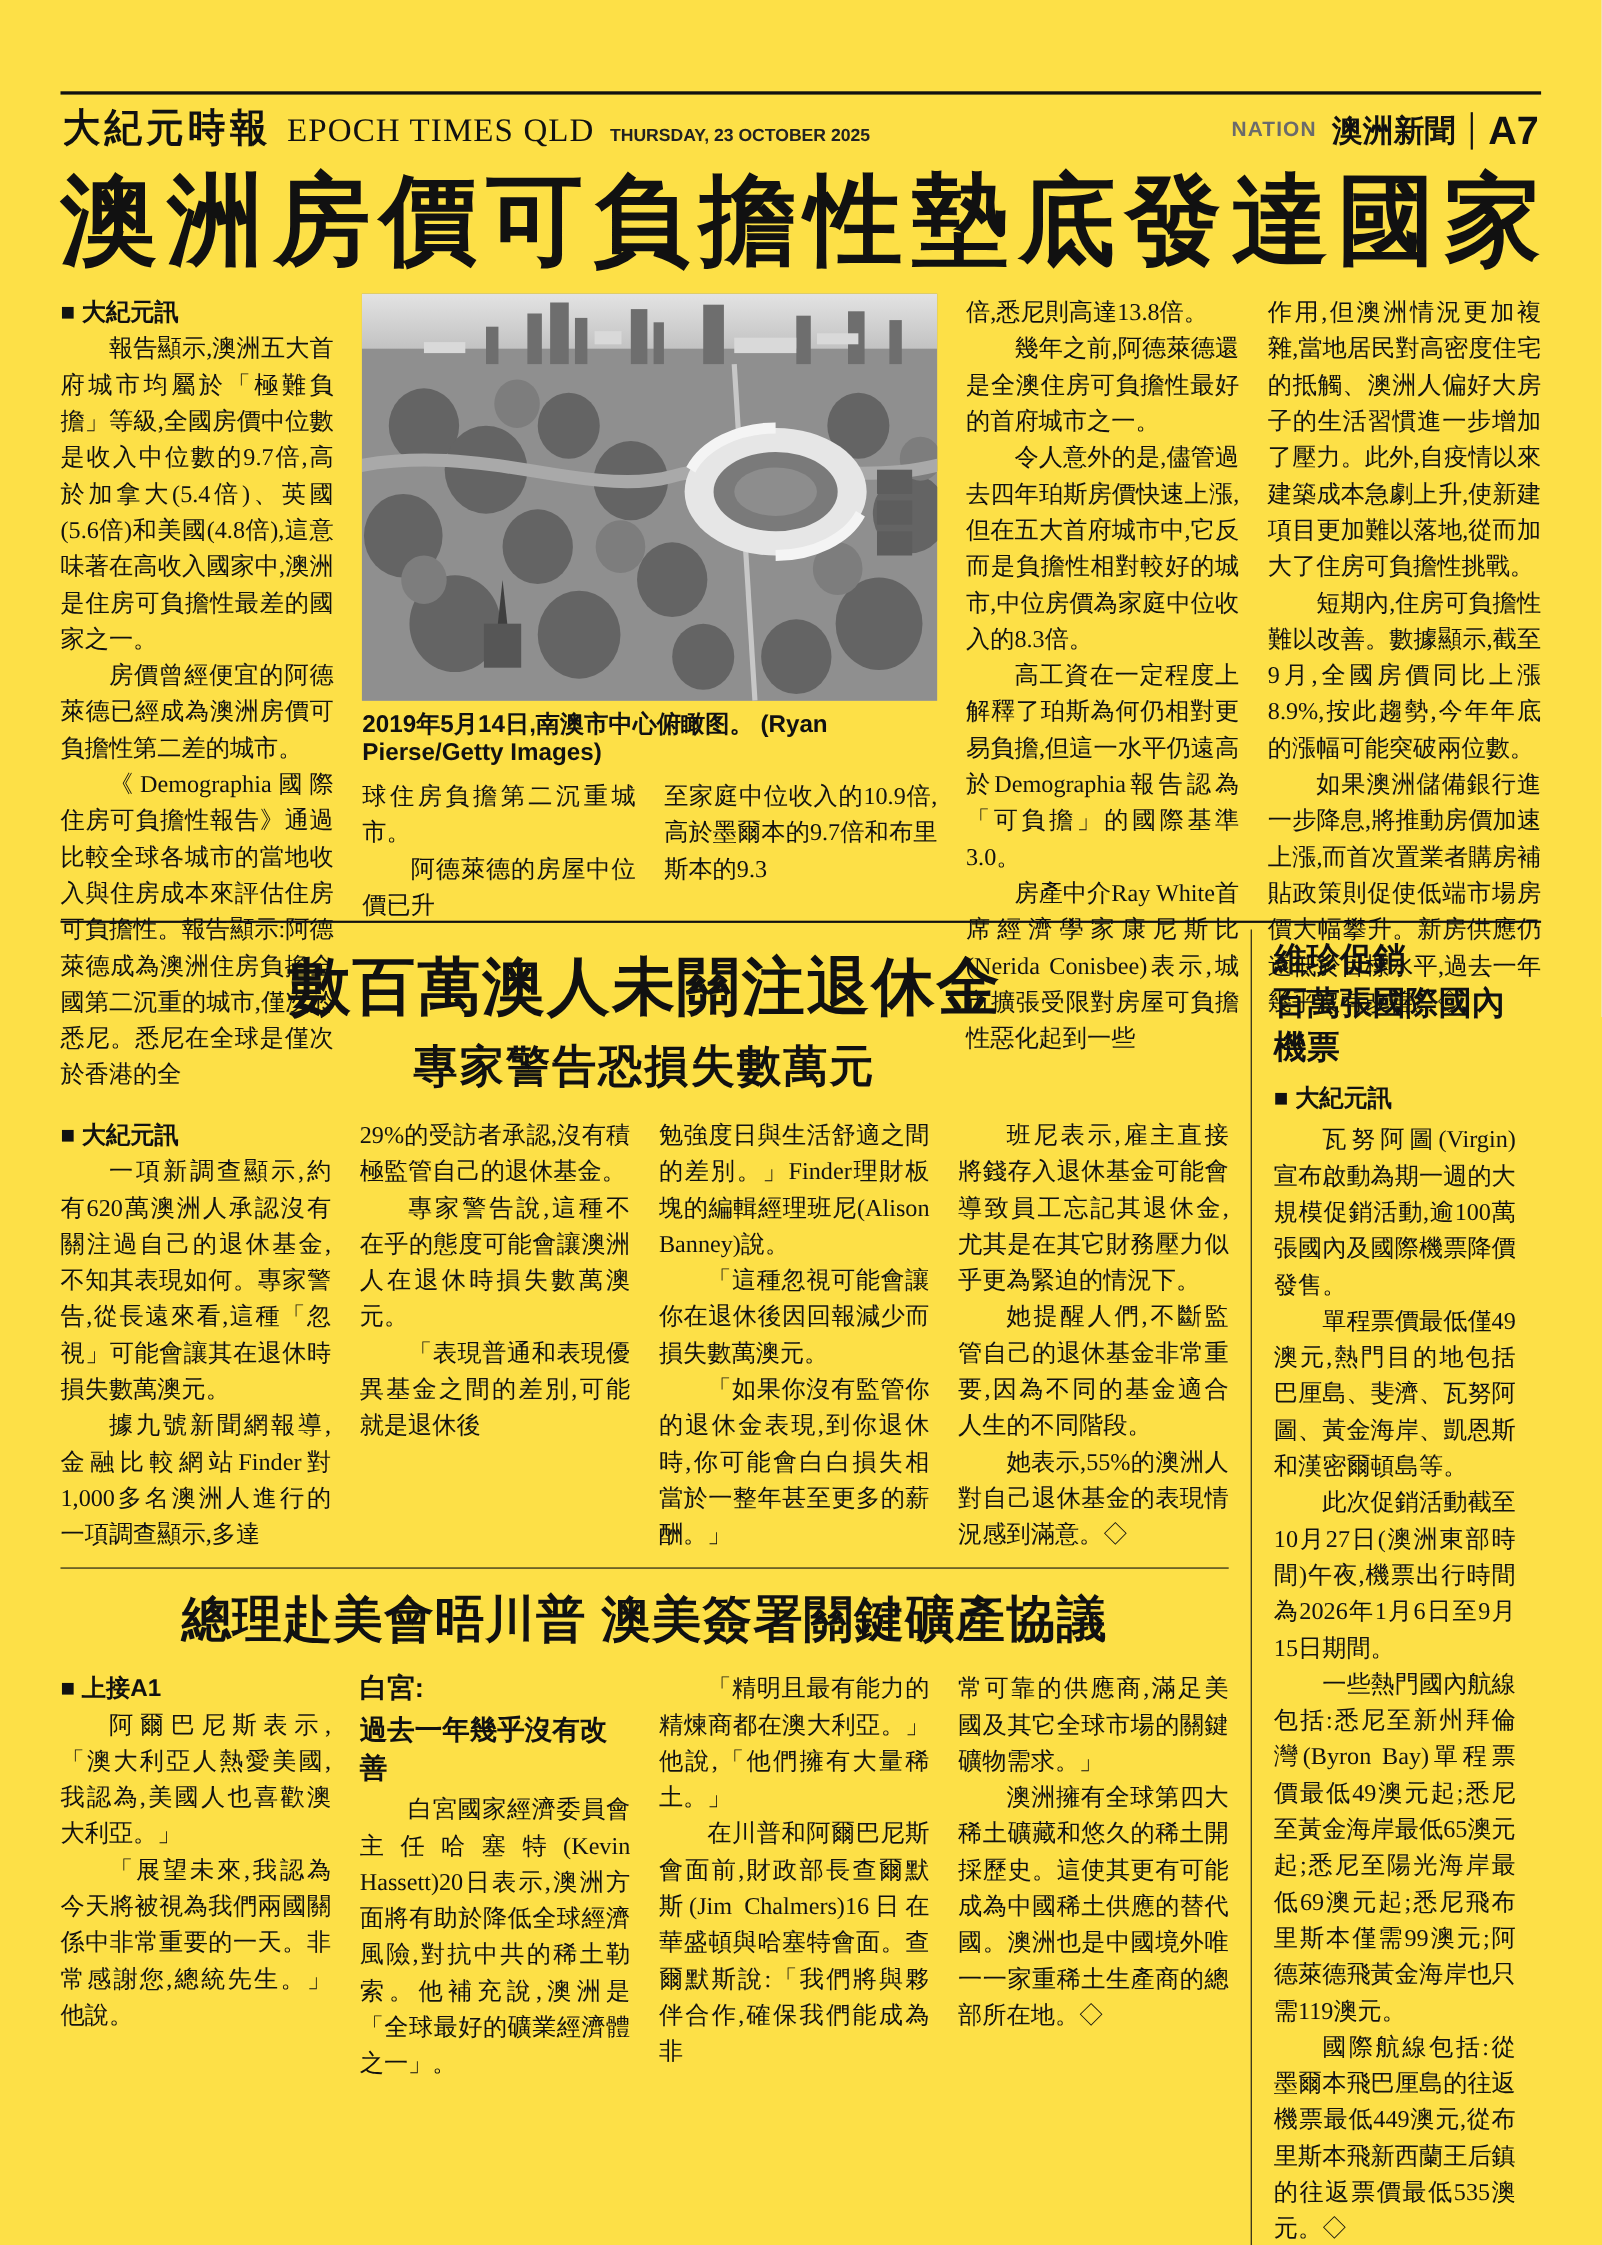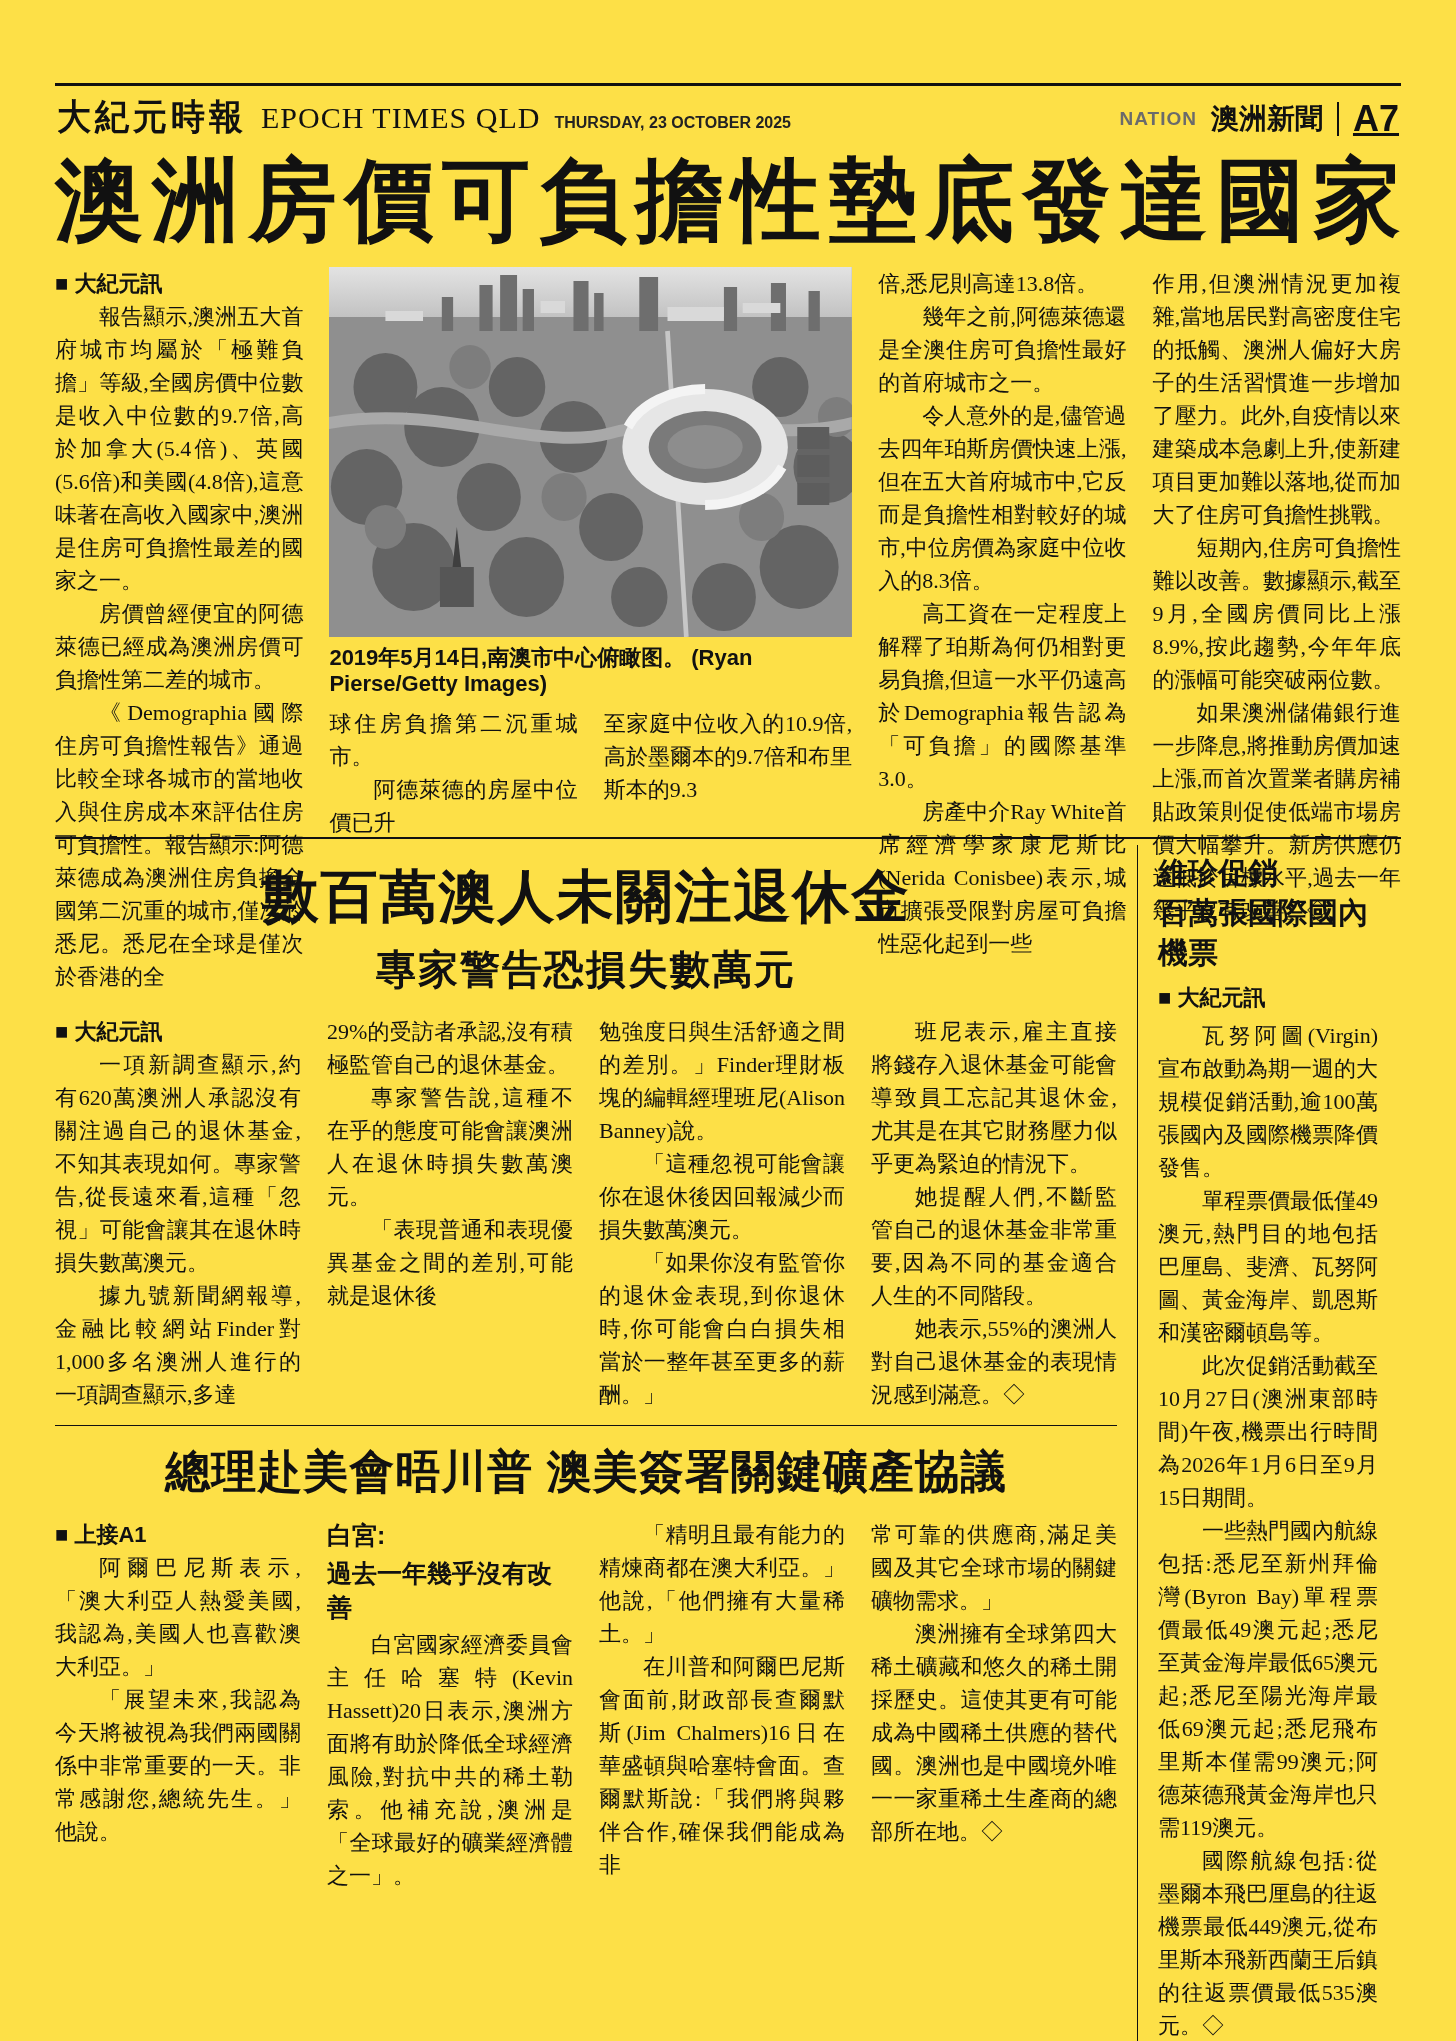--- a/index.html
+++ b/index.html
@@ -12,21 +12,21 @@
   .top-rule { margin-top:83px; border-top:3px solid #111; }
   .header-row { display:flex; justify-content:space-between; align-items:flex-end; padding:8px 2px 4px 2px; }
   .mast-left { display:flex; align-items:baseline; gap:14px; }
   .mast-cn { font-family:"Liberation Serif", serif; font-weight:900; font-size:34px; letter-spacing:4px; transform:scaleY(1.05); }
   .mast-en { font-family:"Liberation Serif", serif; font-size:30px; letter-spacing:1px; }
   .mast-date { font-family:"Liberation Sans", sans-serif; font-weight:bold; font-size:16px; color:#222; padding-bottom:3px; }
   .mast-right { display:flex; align-items:center; gap:14px; }
   .section-en { font-family:"Liberation Sans", sans-serif; font-weight:bold; font-size:19px; color:#6b6b6b; letter-spacing:1px; }
   .section-cn { font-family:Liberation Sans, sans-serif; font-weight:900; font-size:28px; }
   .mast-divider { width:2px; height:34px; background:#111; }
-  .page-no { font-family:"Liberation Sans", sans-serif; font-weight:900; font-size:36px;text-decoration:underline; }
+  .page-no { font-family:"Liberation Sans", sans-serif; font-weight:900; font-size:36px; }
 
   
   .headline1 { font-family:"Liberation Sans", sans-serif; font-weight:900; font-size:88px; line-height:1.08; text-align:justify; text-align-last:justify; margin-top:8px; letter-spacing:0; transform:scaleY(1.02); }
 
   
   .art1 { display:grid; grid-template-columns:repeat(5,1fr); column-gap:26px; grid-template-rows:auto 1fr; margin-top:20px; height:556px; }
   .col { font-size:22px; line-height:33px; text-align:justify; }
   .col p { margin:0; text-indent:2em; }
   .col p.cont { text-indent:0; }
   .byline { font-family:"Liberation Sans", sans-serif; font-weight:bold; font-size:22px; margin-bottom:6px; text-indent:0 !important; }

